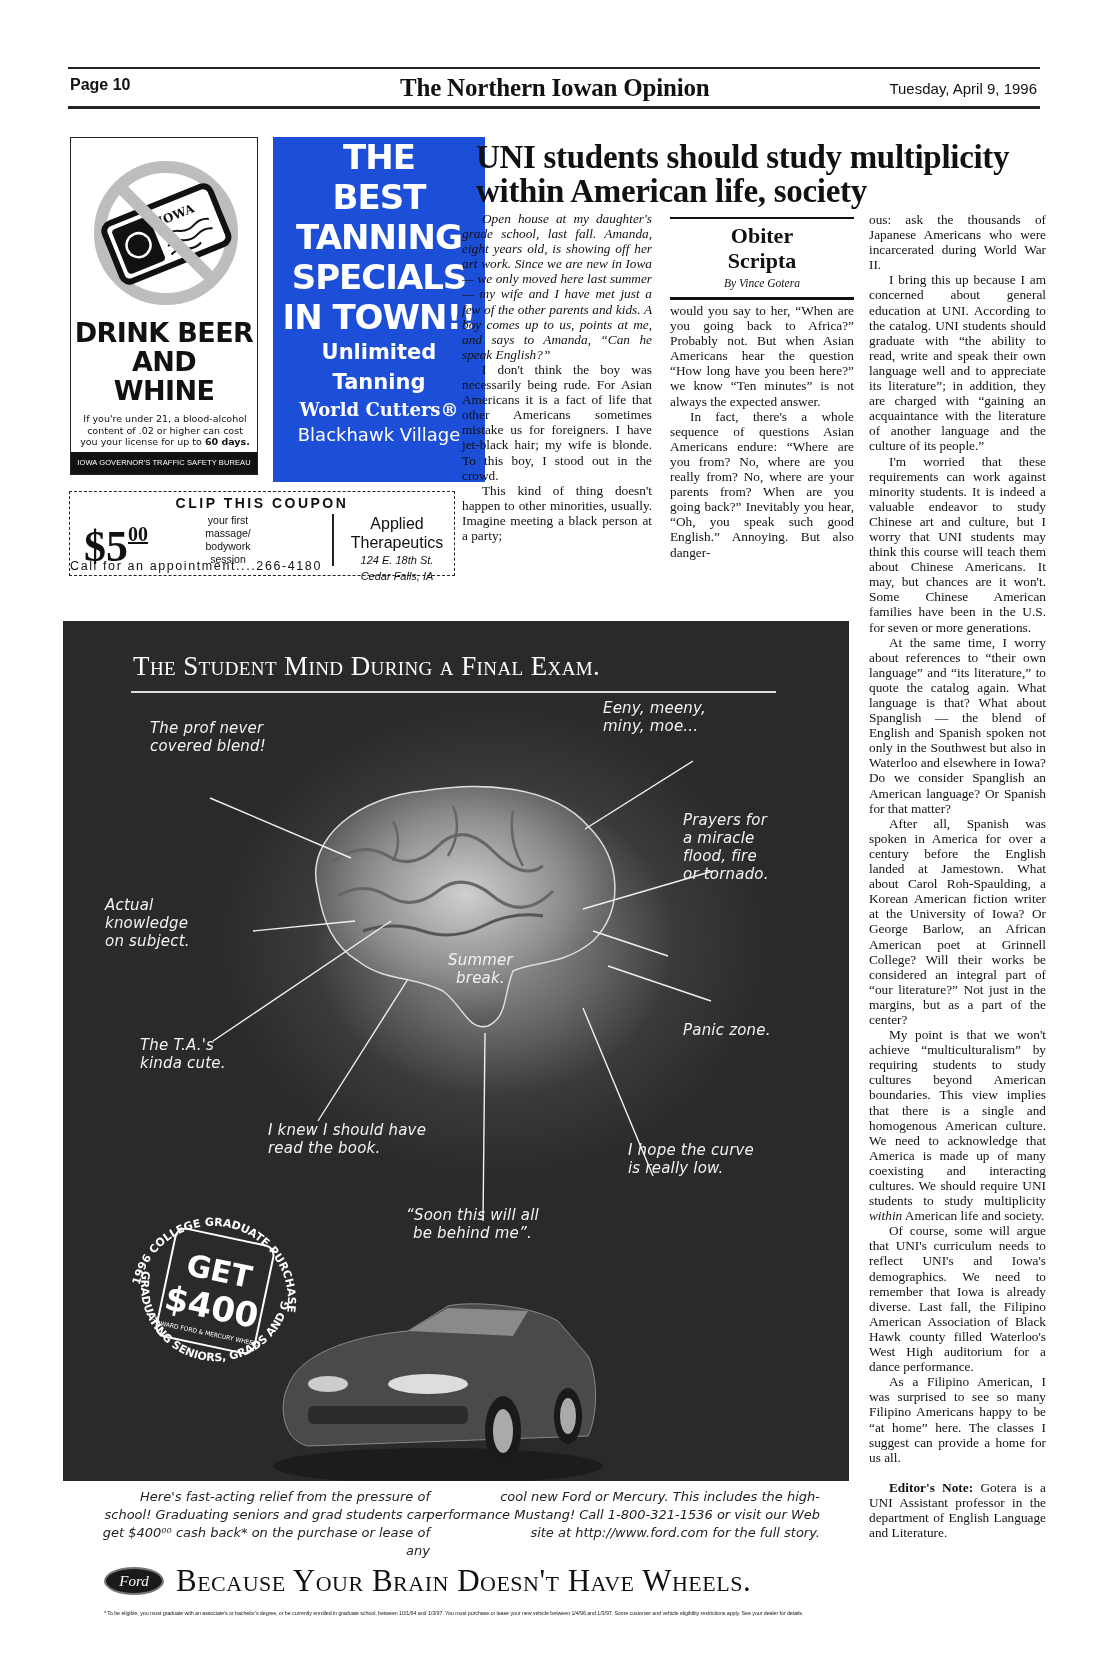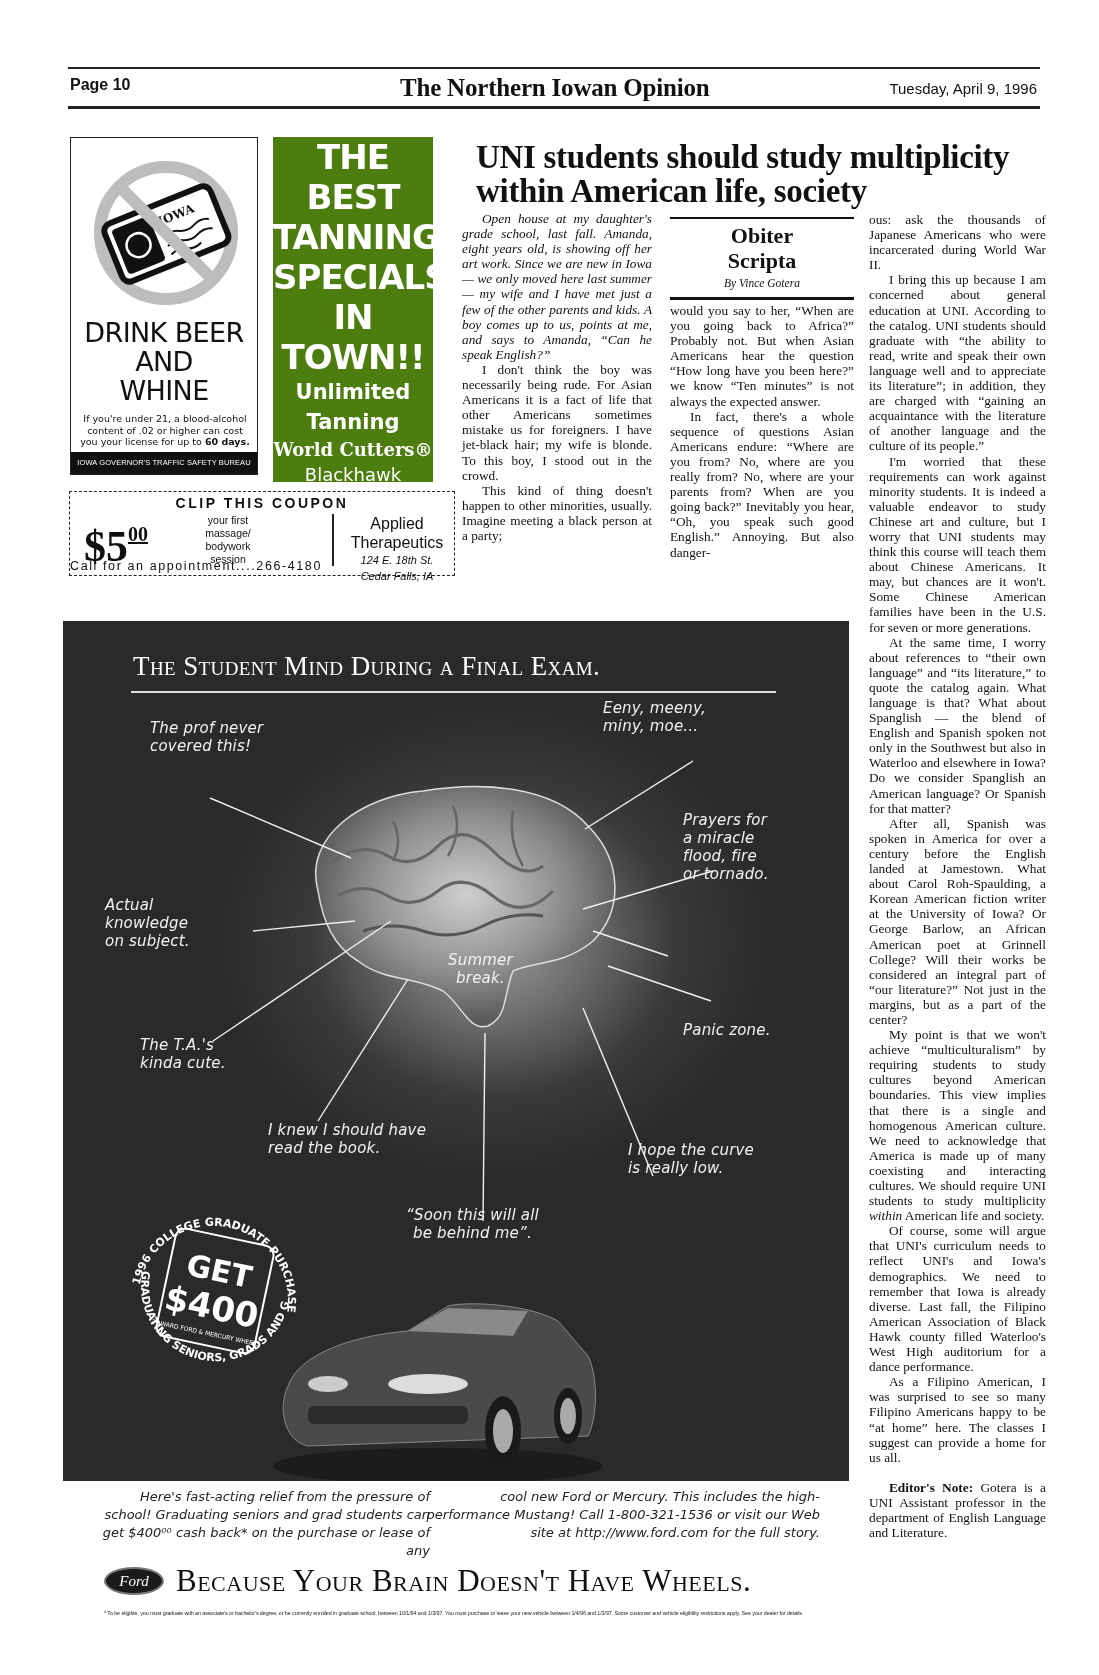--- a/index.html
+++ b/index.html
@@ -9,27 +9,27 @@
   
   .rule-top { position: absolute; left: 68px; top: 67px; width: 972px; height: 2px; background: #222; }
   .rule-bot { position: absolute; left: 68px; top: 106px; width: 972px; height: 3px; background: #222; }
   .hdr-page { position: absolute; left: 70px; top: 76px; font-family: "Liberation Sans", sans-serif; font-size: 16px; font-weight: bold; }
   .hdr-title { position: absolute; left: 400px; top: 74px; font-family: "Liberation Serif", serif; font-size: 25px; font-weight: bold; letter-spacing: -0.2px; }
   .hdr-date { position: absolute; right: 62px; top: 80px; font-family: "Liberation Sans", sans-serif; font-size: 15px; }
 
   
   .beer-ad { position: absolute; left: 70px; top: 137px; width: 188px; height: 338px; border: 1.5px solid #222; background: #fff; }
   .beer-illus { position: absolute; left: 20px; top: 20px; width: 150px; height: 150px; }
-  .beer-headline { position: absolute; left: 0; top: 180px; width: 100%; text-align: center; font-family: "DejaVu Sans", sans-serif; font-weight: 400; font-size: 27px; line-height: 29px; letter-spacing: -0.6px; }
+  .beer-headline { position: absolute; left: 0; top: 180px; width: 100%; text-align: center; font-family: "DejaVu Sans", sans-serif; font-weight: 700; font-size: 27px; line-height: 29px; letter-spacing: -0.6px; }
   .beer-body { position: absolute; left: 8px; top: 275px; width: 172px; text-align: center; font-family: "DejaVu Sans", sans-serif; font-size: 9.5px; line-height: 11.5px; }
   .beer-body b { font-weight: bold; }
   .beer-footer { position: absolute; left: 0; bottom: 0; width: 100%; height: 22px; background: #111; color: #fff; font-family: "Liberation Sans", sans-serif; font-size: 7.5px; text-align: center; line-height: 22px; letter-spacing: 0.1px; }
 
   
-  .tan-ad { position: absolute; left: 273px; top: 137px; width: 160px; height: 345px; background: #4d7c0f; color: #fff; text-align: center; overflow: hidden; }
+  .tan-ad { position: absolute; left: 273px; top: 137px; width: 212px; height: 345px; background: #1d4ed8; color: #fff; text-align: center; overflow: hidden; }
   .tan-big { font-family: "DejaVu Sans", sans-serif; font-weight: bold; font-size: 34px; line-height: 40px; letter-spacing: -1px; }
   .tan-mid { font-family: "DejaVu Sans", sans-serif; font-weight: bold; font-size: 21px; line-height: 30px; }
   .tan-cost { font-family: "DejaVu Serif", serif; font-weight: bold; font-size: 18px; line-height: 26px; }
   .tan-village { font-family: "DejaVu Sans", sans-serif; font-size: 18px; line-height: 24px; }
 
   
   .coupon { position: absolute; left: 69px; top: 491px; width: 386px; height: 85px; border: 1.5px dashed #222; }
   .coupon-title { position: absolute; left: 0; top: 3px; width: 100%; text-align: center; font-family: "Liberation Sans", sans-serif; font-weight: bold; font-size: 14px; letter-spacing: 2.5px; }
   .coupon-price { position: absolute; left: 14px; top: 18px; font-family: "Liberation Serif", serif; font-weight: bold; font-size: 44px; line-height: 48px; }
   .coupon-price sup { font-size: 20px; text-decoration: underline; vertical-align: 20px; }
@@ -202,21 +202,21 @@
       <line x1="590" y1="555" x2="520" y2="387"></line>
       <line x1="605" y1="335" x2="530" y2="310"></line>
       <line x1="648" y1="380" x2="545" y2="345"></line>
       <line x1="630" y1="140" x2="522" y2="208"></line>
       <line x1="650" y1="250" x2="520" y2="288"></line>
     </g>
   </svg>
 
   <div class="callout" style="left:87px;top:98px;">
     <div>The prof never</div>
-      <div>covered this!</div>
+      <div>covered blend!</div>
   </div>
   <div class="callout" style="left:540px;top:78px;">
     <div>Eeny, meeny,</div>
       <div>miny, moe...</div>
   </div>
   <div class="callout" style="left:620px;top:190px;">
     <div>Prayers for</div>
       <div>a miracle</div>
       <div>flood, fire</div>
       <div>or tornado.</div>

